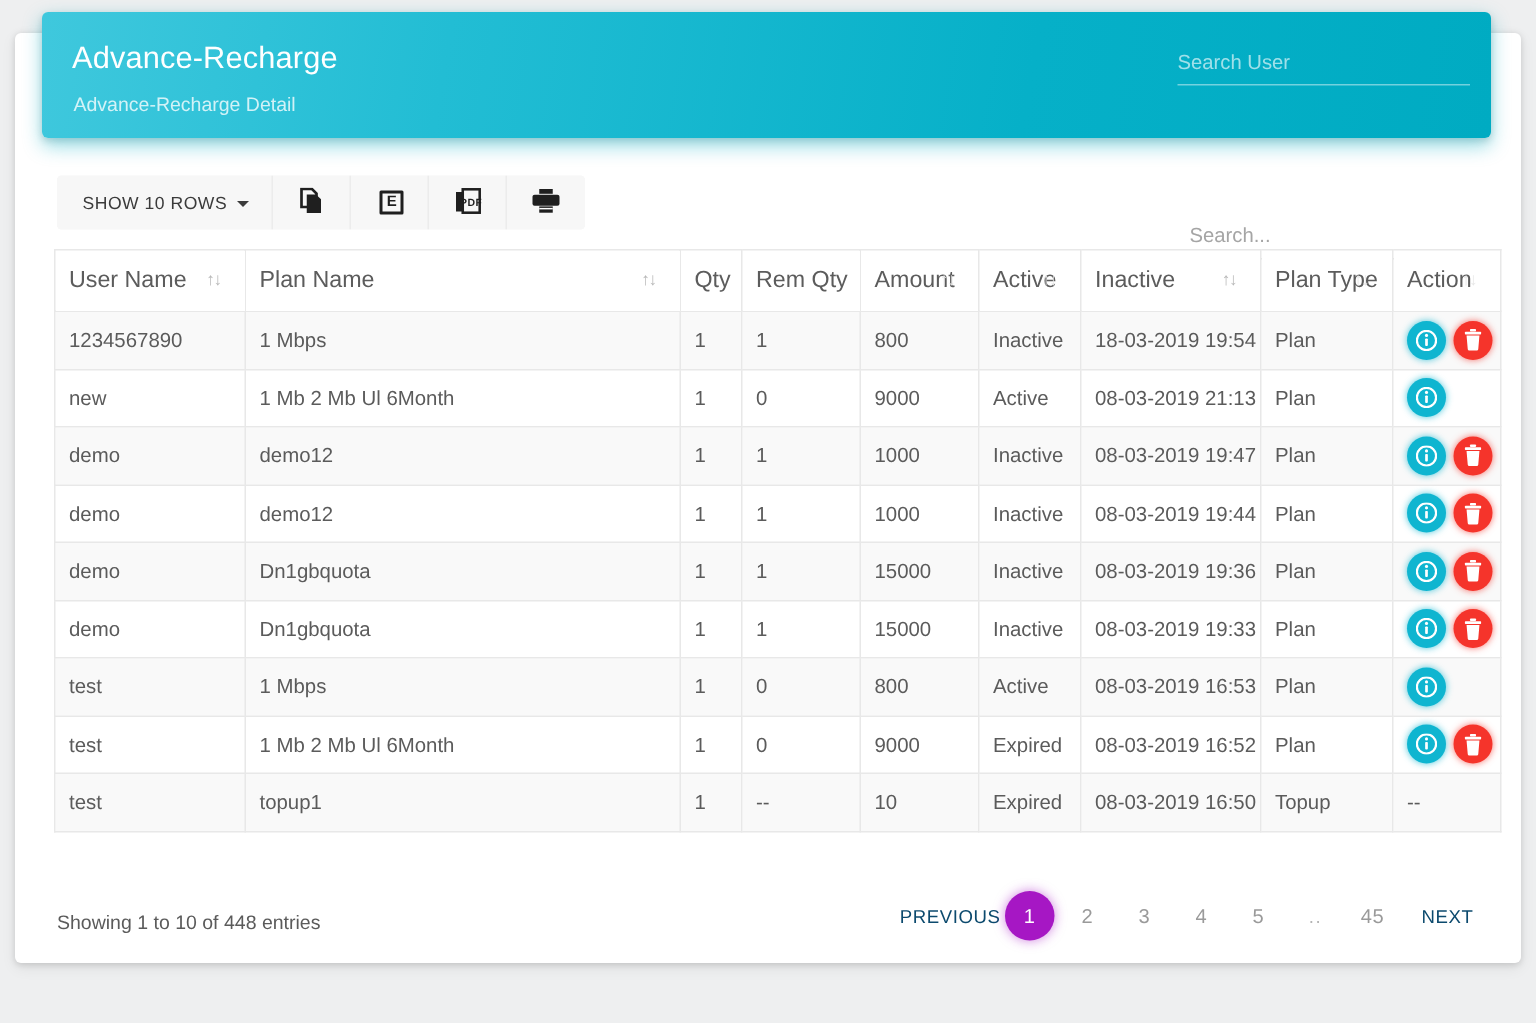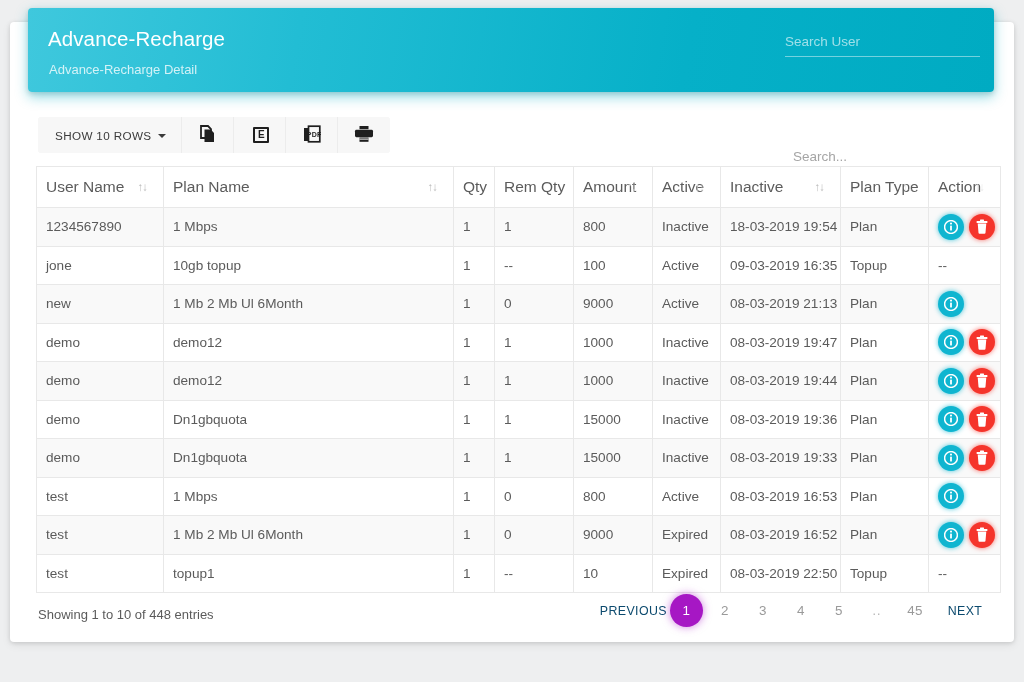--- a/index.html
+++ b/index.html
@@ -414,35 +414,20 @@
                       <rect x="1.6" y="2.1" width="10.8" height="1.9" rx="0.5" fill="#ffffff"></rect>
                       <rect x="5" y="0.4" width="4" height="1.6" rx="0.5" fill="#ffffff"></rect>
                       <path d="M2.7 4.6h8.6l-0.8 9.2a1 1 0 0 1-1 0.9H4.5a1 1 0 0 1-1-0.9z" fill="#ffffff"></path>
                     </svg>
                   </span>
                 </span>
               </div>
             </td>
           </tr>
           <tr>
-            <td>jone</td>
-            <td>10gb topup</td>
-            <td>1</td>
-            <td>--</td>
-            <td>100</td>
-            <td>Active</td>
-            <td>09-03-2019 16:35</td>
-            <td>Topup</td>
-            <td>
-              <div class="actions">
-                <span class="dash">--</span>
-              </div>
-            </td>
-          </tr>
-          <tr>
             <td>new</td>
             <td>1 Mb 2 Mb Ul 6Month</td>
             <td>1</td>
             <td>0</td>
             <td>9000</td>
             <td>Active</td>
             <td>08-03-2019 21:13</td>
             <td>Plan</td>
             <td>
               <div class="actions">
@@ -641,21 +626,21 @@
               </div>
             </td>
           </tr>
           <tr>
             <td>test</td>
             <td>topup1</td>
             <td>1</td>
             <td>--</td>
             <td>10</td>
             <td>Expired</td>
-            <td>08-03-2019 22:50</td>
+            <td>08-03-2019 16:50</td>
             <td>Topup</td>
             <td>
               <div class="actions">
                 <span class="dash">--</span>
               </div>
             </td>
           </tr>
         </tbody>
     </table>
   </div>

